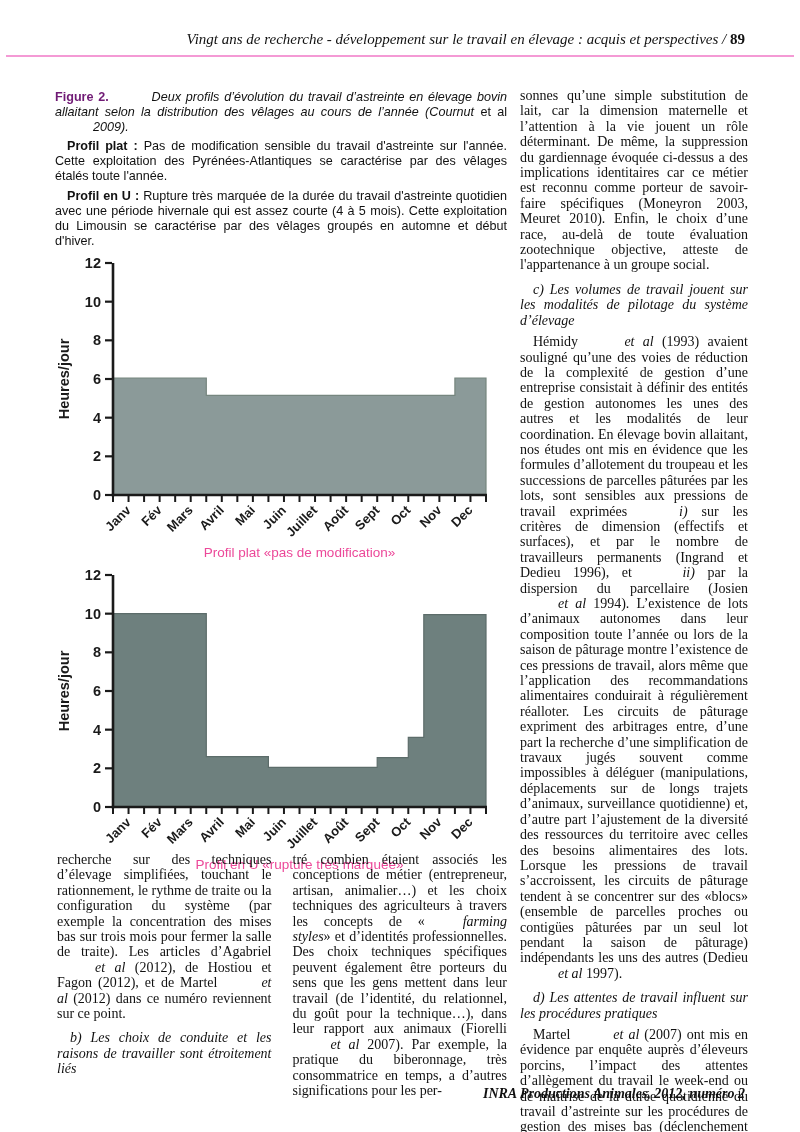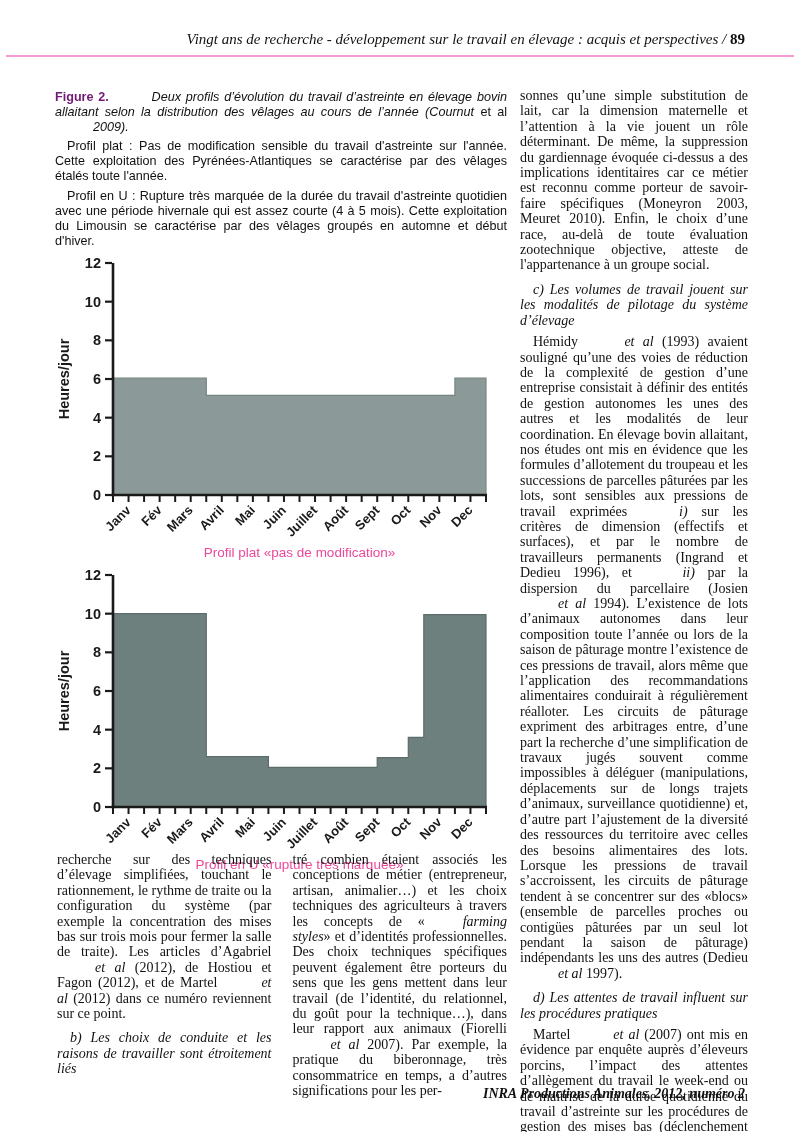--- a/index.html
+++ b/index.html
@@ -10,21 +10,21 @@
   .header{position:absolute;top:31px;left:57px;width:688px;text-align:right;font-size:15px;white-space:nowrap;}
   .ht-it{font-style:italic;}
   .ht-bd{font-weight:bold;}
   .rule{position:absolute;top:55px;left:6px;width:788px;height:2px;background:#f49ad5;}
 
   
   .figure{position:absolute;top:90px;left:55px;width:452px;font-family:"Liberation Sans",sans-serif;}
   .figcap{margin:0 0 4px 0;font-size:12.6px;line-height:15.1px;text-align:justify;}
   .figlabel{color:#701a75;font-weight:bold;}
   .it{font-style:italic;margin-left:38px;}
-  .figcap b{font-weight:normal;padding-left:12px;}
+  .figcap b{font-weight:bold;padding-left:12px;}
   .chart{margin-top:4px;}
   .chart-caption{width:415px;margin:0 0 2px 37px;text-align:center;font-size:13.5px;line-height:16px;
                  font-family:"Liberation Sans",sans-serif;color:#ec4899;}
 
   
   .ytick{font:700 14.5px "Liberation Sans",sans-serif;fill:#1a1a1a;}
   .xtick{font:700 13px "Liberation Sans",sans-serif;fill:#1a1a1a;}
   .axt{font:700 14.5px "Liberation Sans",sans-serif;fill:#1a1a1a;}
 
   

